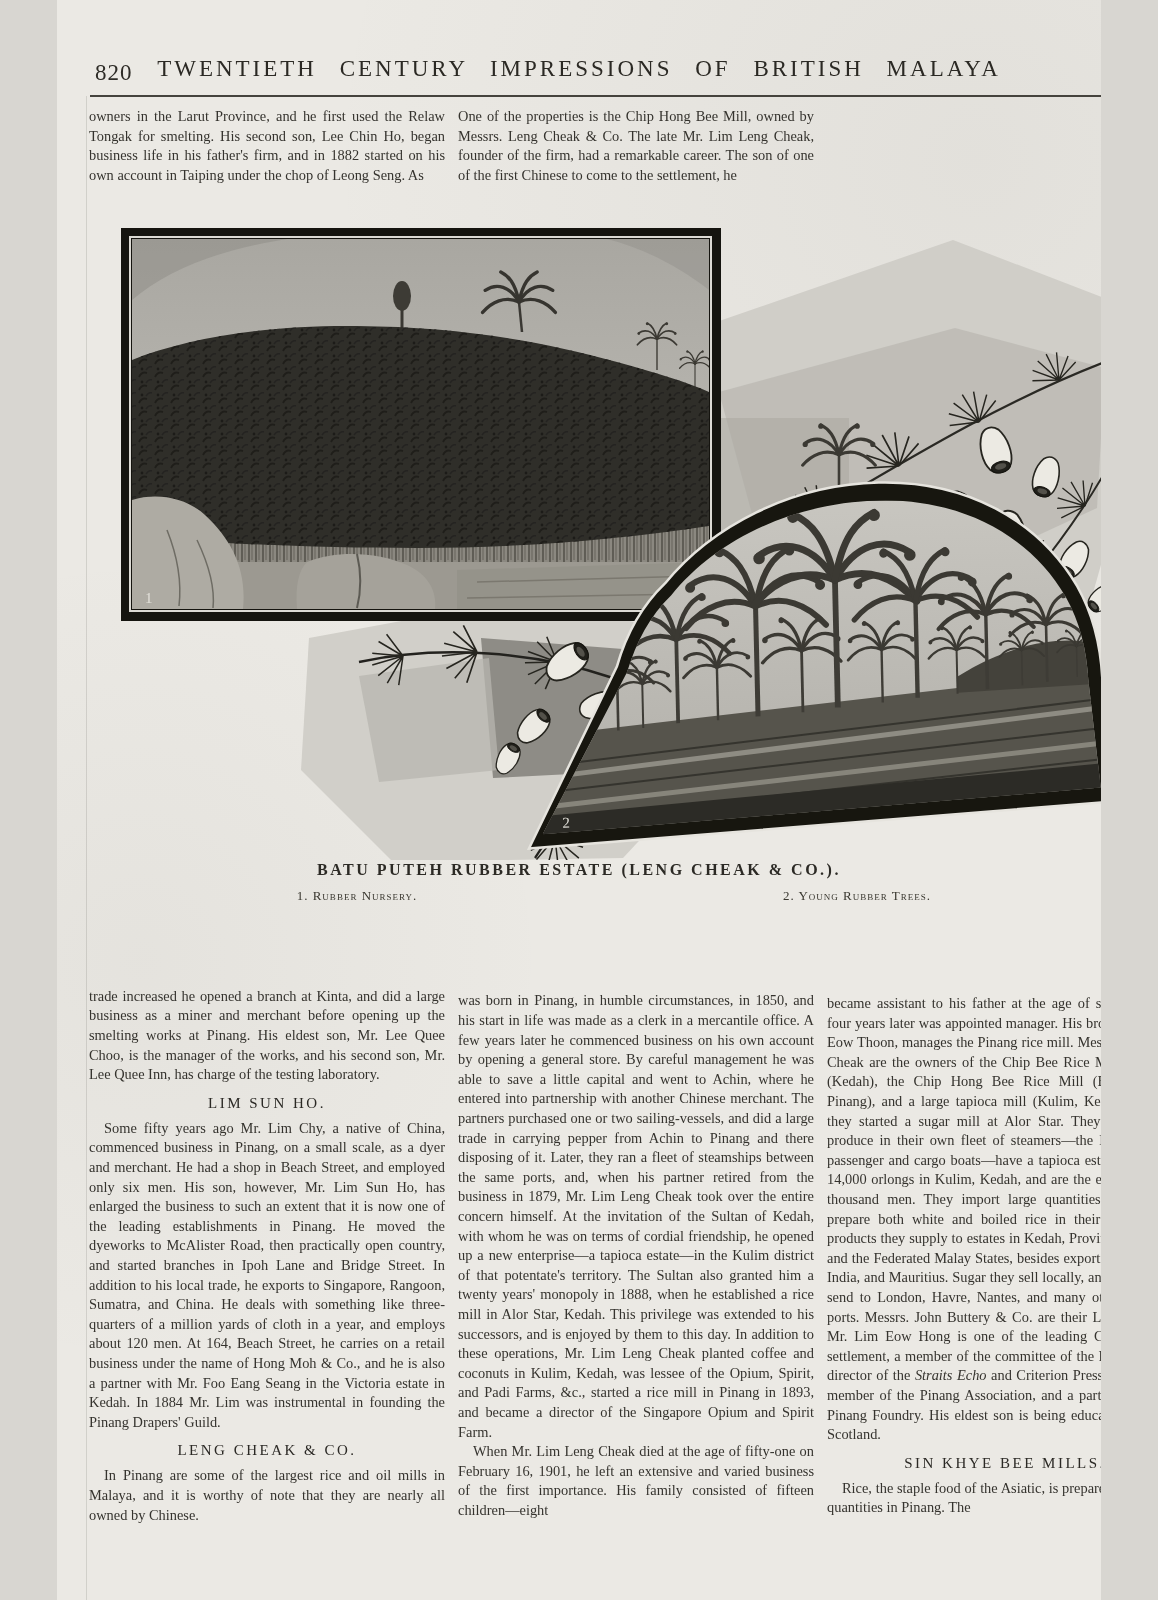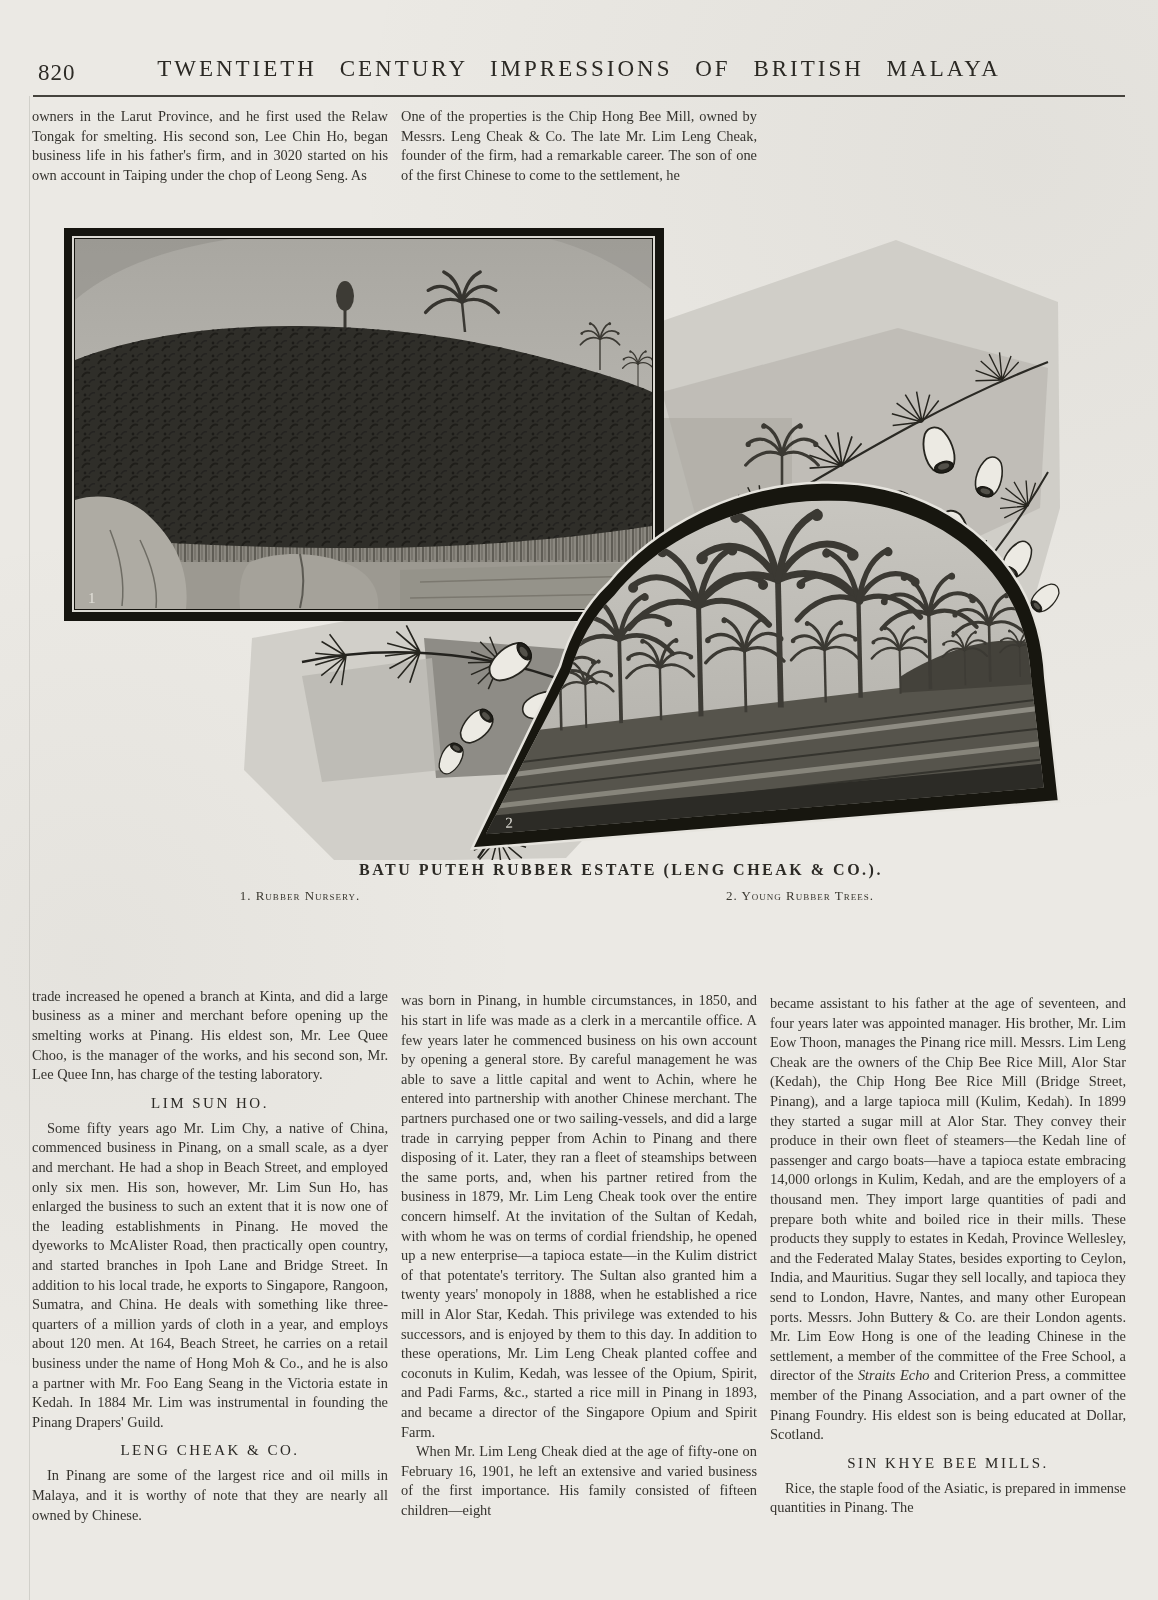--- a/index.html
+++ b/index.html
@@ -1,17 +1,17 @@
 <!DOCTYPE html>
 <html><head>
 <meta charset="utf-8">
 <style>
   html,body{margin:0;padding:0;background:#d8d6d1;}
   .page{
-    position:relative;width:1158px;height:1600px;margin:0 auto;
+    position:relative;width:1044px;height:1600px;margin:0 auto;
     background:
       radial-gradient(circle at 88% 10%, rgba(110,108,100,.07), transparent 38%),
       radial-gradient(circle at 8% 60%, rgba(110,108,100,.05), transparent 30%),
       #ebe9e4;
     overflow:hidden;
     font-family:"Liberation Serif","DejaVu Serif",serif;
     color:#35332e;
   }
   .crease{position:absolute;left:29px;top:96px;width:1px;height:1504px;background:rgba(60,58,52,.14);}
   .pagenum{position:absolute;left:38px;top:60px;font-size:23px;letter-spacing:1px;color:#2e2c27;}
@@ -28,21 +28,21 @@
     margin:0;font-size:14.4px;line-height:19.6px;text-align:justify;
     color:#35332e;
   }
   .cols p.ind{text-indent:15px;}
   .cols h3{
     margin:10px 0 7px 0;text-align:center;font-size:15px;font-weight:normal;
     letter-spacing:2.5px;color:#2b2925;
   }
   .caption{
     position:absolute;left:0;top:861px;width:100%;text-align:center;margin:0;
-    font-size:16px;font-weight:bold;letter-spacing:2.5px;color:#2c2a25;padding-left:42px;
+    font-size:16px;font-weight:bold;letter-spacing:2.5px;color:#2c2a25;
   }
   .subcap{
     position:absolute;top:888px;font-size:13px;letter-spacing:1px;
     font-variant:small-caps;color:#39372f;text-align:center;
   }
   .subcap1{left:140px;width:320px;}
   .subcap2{left:630px;width:340px;}
   .montage{position:absolute;left:0;top:210px;width:1158px;height:650px;margin:0;}
   .plabel{font-family:"Liberation Serif","DejaVu Serif",serif;font-size:15px;fill:#e3e1da;}
 </style>
@@ -52,21 +52,21 @@
 <div class="page">
 
   <div class="crease"></div>
 
   <div class="pagenum">820</div>
   <h1 class="title">TWENTIETH CENTURY IMPRESSIONS OF BRITISH MALAYA</h1>
   <div class="rule"></div>
 
   <section class="cols topcols">
     <div class="col">
-      <p>owners in the Larut Province, and he first used the Relaw Tongak for smelting. His second son, Lee Chin Ho, began business life in his father's firm, and in 3020 started on his own account in Taiping under the chop of Leong Seng. As</p>
+      <p>owners in the Larut Province, and he first used the Relaw Tongak for smelting. His second son, Lee Chin Ho, began business life in his father's firm, and in 1882 started on his own account in Taiping under the chop of Leong Seng. As</p>
     </div>
     <div class="col">
       <p>One of the properties is the Chip Hong Bee Mill, owned by Messrs. Leng Cheak &amp; Co. The late Mr. Lim Leng Cheak, founder of the firm, had a remarkable career. The son of one of the first Chinese to come to the settlement, he</p>
     </div>
   </section>
 
   <figure class="montage">
     <svg width="1158" height="650" viewBox="0 0 1158 650">
       <defs>
         <linearGradient id="sky1" x1="0" y1="0" x2="0" y2="1">

